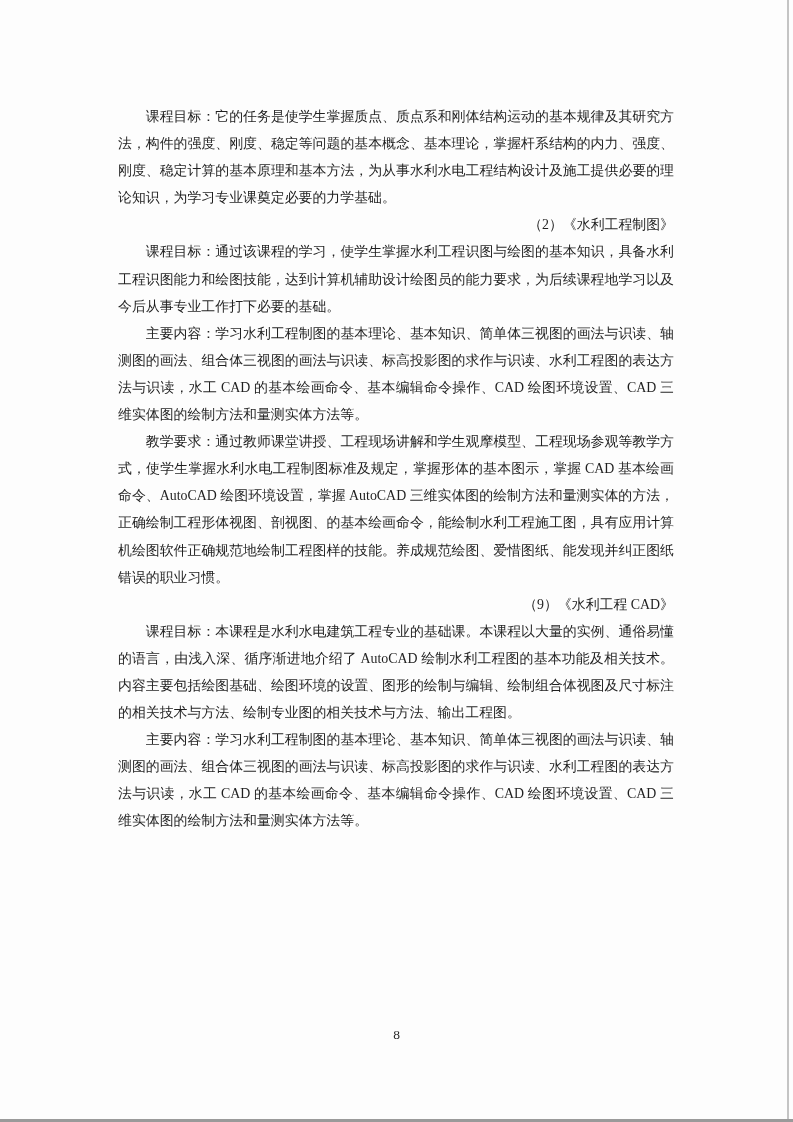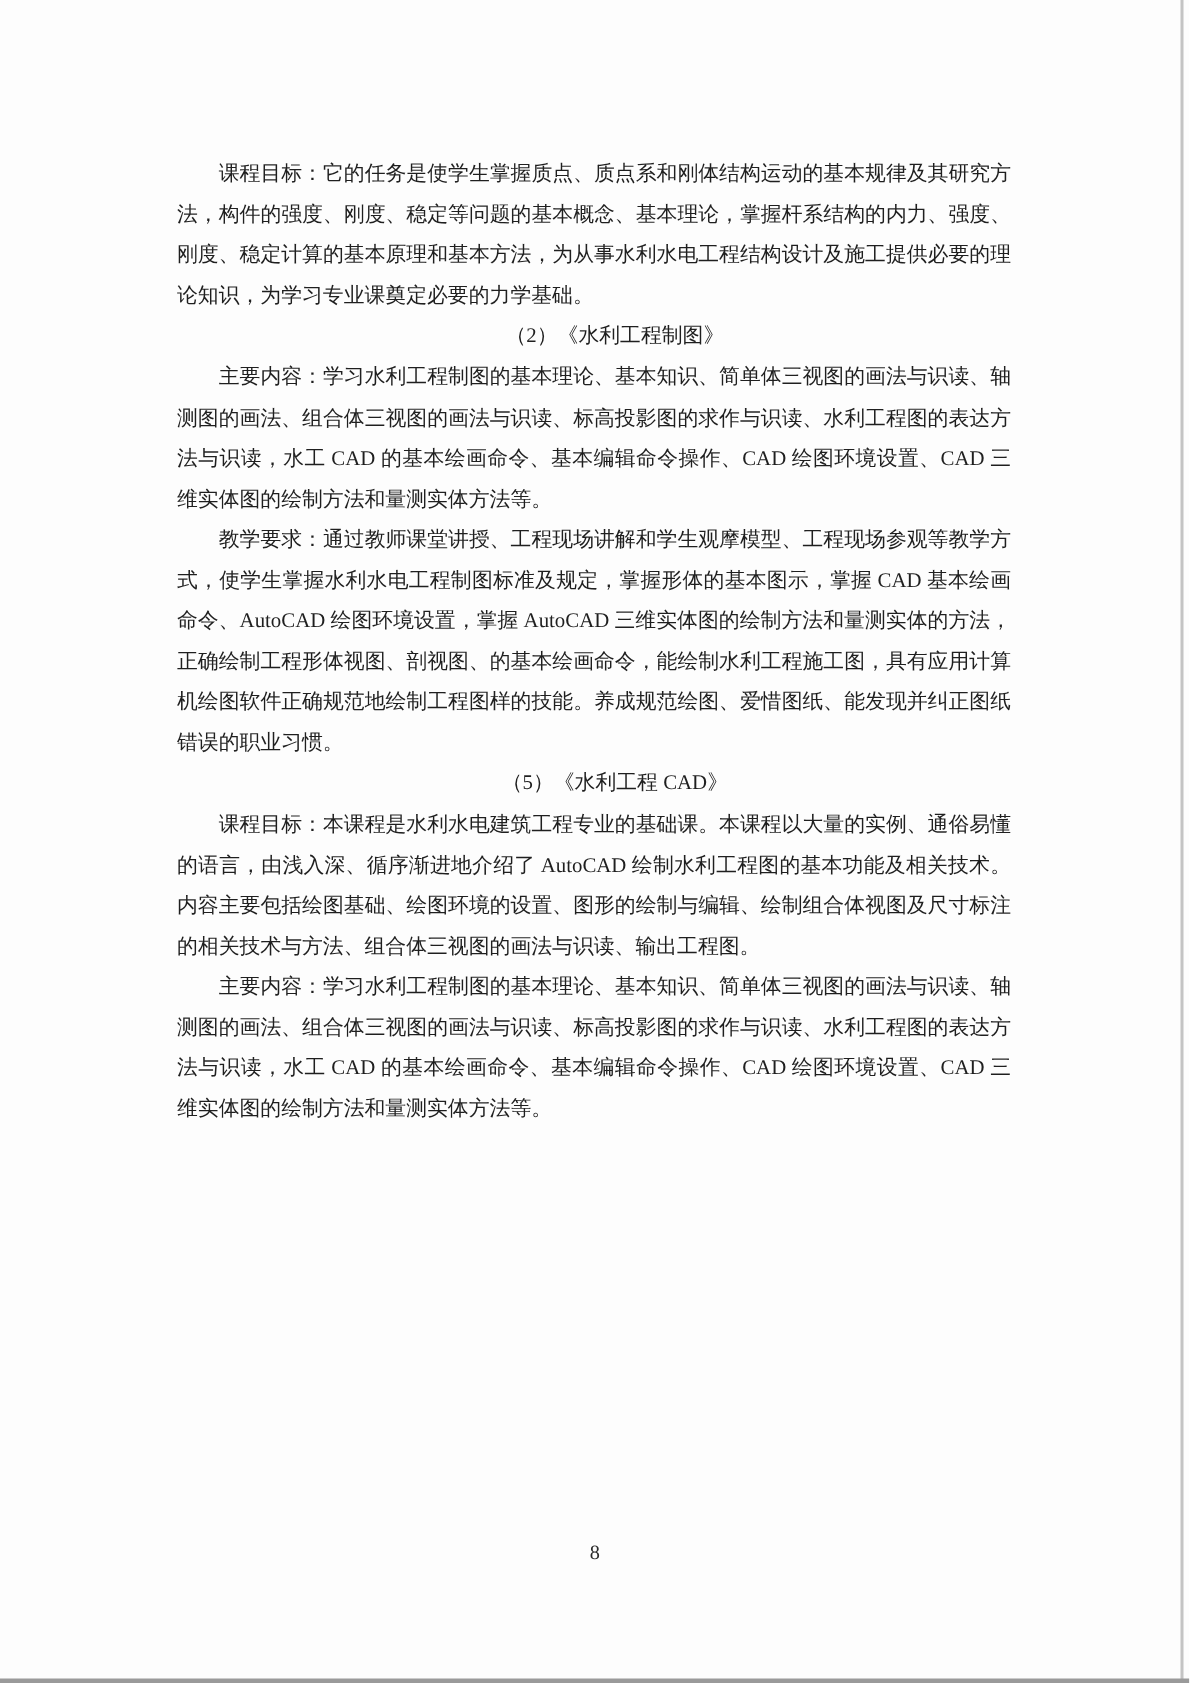--- a/index.html
+++ b/index.html
@@ -26,21 +26,21 @@
     line-height: 27.1px;
     text-align: justify;
   }
   .textblock p {
     margin: 0;
     padding: 0;
     text-indent: 2em;
     word-break: break-all;
   }
   .textblock p.heading {
-    text-align: center;
+    text-align: right;
   }
   .pagenum {
     position: absolute;
     left: 0;
     right: 0;
     top: 1027px;
     text-align: center;
     font-size: 13.5px;
     color: #2a2a2a;
   }
@@ -62,24 +62,25 @@
   }
 </style>
 </head>
 <body>
 
 <div class="page">
 
   <div class="textblock">
     <p>课程目标：它的任务是使学生掌握质点、质点系和刚体结构运动的基本规律及其研究方法，构件的强度、刚度、稳定等问题的基本概念、基本理论，掌握杆系结构的内力、强度、刚度、稳定计算的基本原理和基本方法，为从事水利水电工程结构设计及施工提供必要的理论知识，为学习专业课奠定必要的力学基础。</p>
     <p class="heading">（2）《水利工程制图》</p>
+    <p>课程目标：通过该课程的学习，使学生掌握水利工程识图与绘图的基本知识，具备水利工程识图能力和绘图技能，达到计算机辅助设计绘图员的能力要求，为后续课程地学习以及今后从事专业工作打下必要的基础。</p>
     <p>主要内容：学习水利工程制图的基本理论、基本知识、简单体三视图的画法与识读、轴测图的画法、组合体三视图的画法与识读、标高投影图的求作与识读、水利工程图的表达方法与识读，水工 CAD 的基本绘画命令、基本编辑命令操作、CAD 绘图环境设置、CAD 三维实体图的绘制方法和量测实体方法等。</p>
     <p>教学要求：通过教师课堂讲授、工程现场讲解和学生观摩模型、工程现场参观等教学方式，使学生掌握水利水电工程制图标准及规定，掌握形体的基本图示，掌握 CAD 基本绘画命令、AutoCAD 绘图环境设置，掌握 AutoCAD 三维实体图的绘制方法和量测实体的方法，正确绘制工程形体视图、剖视图、的基本绘画命令，能绘制水利工程施工图，具有应用计算机绘图软件正确规范地绘制工程图样的技能。养成规范绘图、爱惜图纸、能发现并纠正图纸错误的职业习惯。</p>
-    <p class="heading">（5）《水利工程 CAD》</p>
-    <p>课程目标：本课程是水利水电建筑工程专业的基础课。本课程以大量的实例、通俗易懂的语言，由浅入深、循序渐进地介绍了 AutoCAD 绘制水利工程图的基本功能及相关技术。内容主要包括绘图基础、绘图环境的设置、图形的绘制与编辑、绘制组合体视图及尺寸标注的相关技术与方法、组合体三视图的画法与识读、输出工程图。</p>
+    <p class="heading">（9）《水利工程 CAD》</p>
+    <p>课程目标：本课程是水利水电建筑工程专业的基础课。本课程以大量的实例、通俗易懂的语言，由浅入深、循序渐进地介绍了 AutoCAD 绘制水利工程图的基本功能及相关技术。内容主要包括绘图基础、绘图环境的设置、图形的绘制与编辑、绘制组合体视图及尺寸标注的相关技术与方法、绘制专业图的相关技术与方法、输出工程图。</p>
     <p>主要内容：学习水利工程制图的基本理论、基本知识、简单体三视图的画法与识读、轴测图的画法、组合体三视图的画法与识读、标高投影图的求作与识读、水利工程图的表达方法与识读，水工 CAD 的基本绘画命令、基本编辑命令操作、CAD 绘图环境设置、CAD 三维实体图的绘制方法和量测实体方法等。</p>
   </div>
 
   <div class="pagenum">8</div>
 
   <div class="scan-edge-right"></div>
   <div class="scan-edge-bottom"></div>
 
 </div>
 

